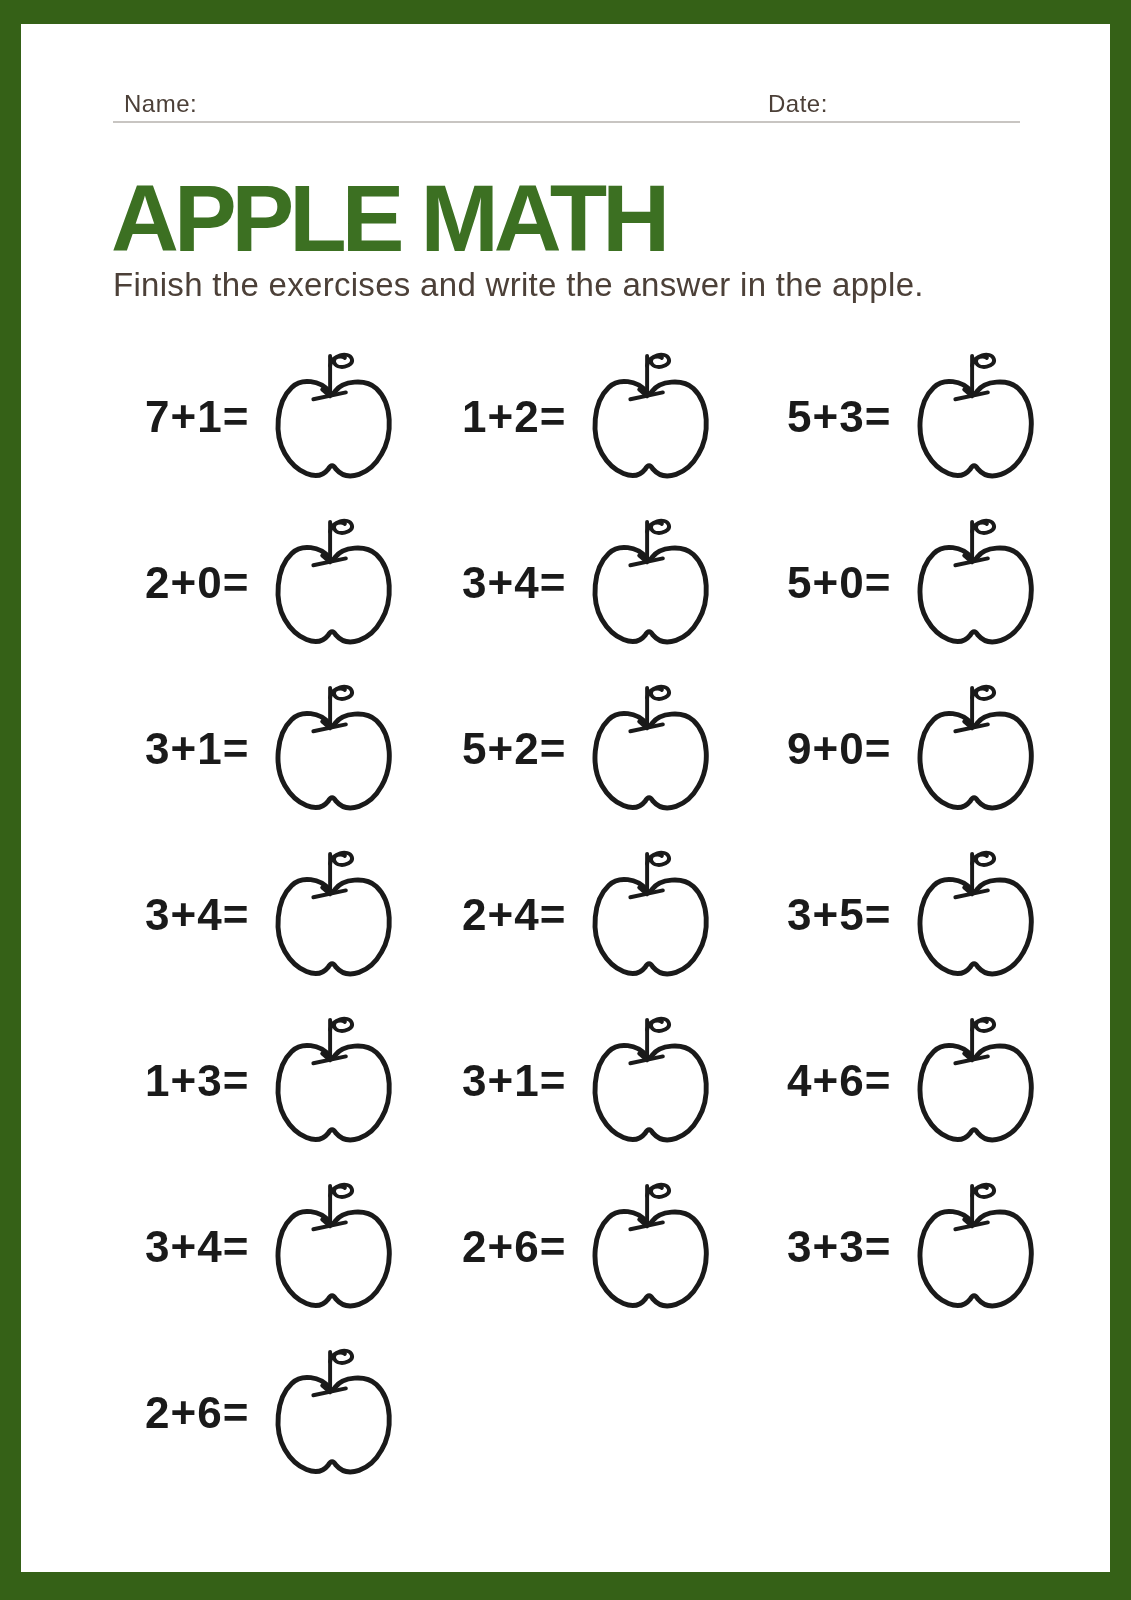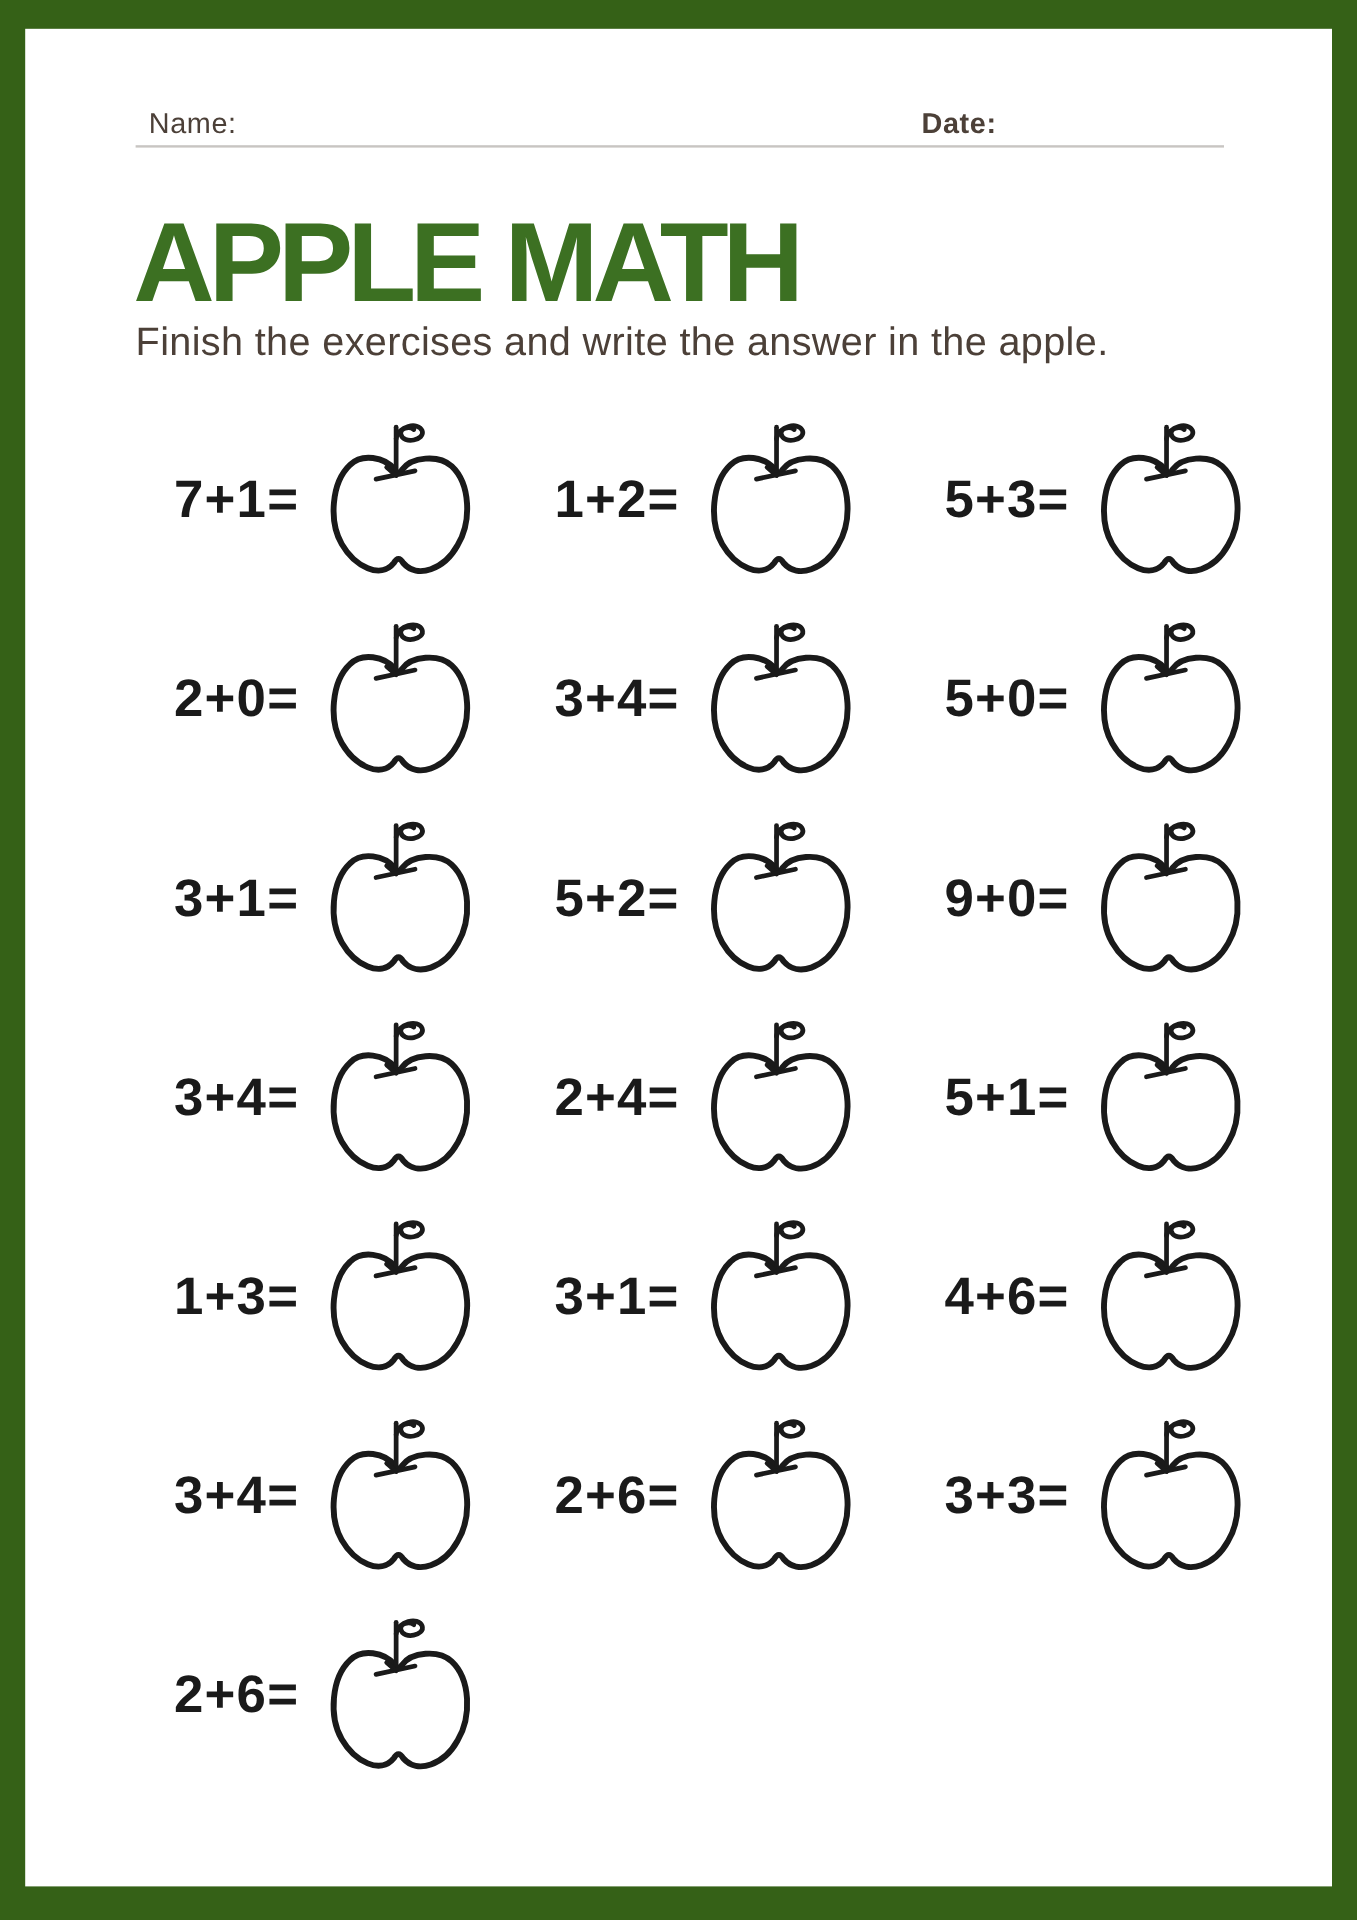--- a/index.html
+++ b/index.html
@@ -15,21 +15,21 @@
     left: 21px; top: 24px; right: 21px; bottom: 28px;
     background: var(--page_white, #ffffff);
   }
   .field-label {
     position: absolute;
     font-size: 24px;
     color: var(--text_brown, #4c4038);
     letter-spacing: 0.5px;
   }
   .field-name { left: 103px; top: 66px; }
-  .field-date { left: 747px; top: 66px; font-weight: bold; }
+  .field-date { left: 747px; top: 66px; }
   .header-line {
     position: absolute;
     left: 92px; top: 97px;
     width: 907px; height: 2px;
     background: var(--line_gray, #c8c5c2);
   }
   .title {
     position: absolute;
     left: 90px; top: 148px;
     font-size: 94px;
@@ -301,21 +301,21 @@
         C 94 31, 71 33, 63 44
         Q 60 49, 57 44 Z"></path>
       <path class="thin" d="M 58 48 L 58 8"></path>
       <path class="thin" d="M 58 18 C 59 7, 77 3, 80 11 C 83 19, 64 23, 62 14 C 61 9, 69 7, 73 10"></path>
       <path class="thin" d="M 50 42 L 58 49"></path>
       <path class="thin" d="M 41 52 L 74 45"></path>
     </svg>
   </div>
 
   <div class="cell">
-    <span class="eq">5+1=</span>
+    <span class="eq">3+5=</span>
     <svg class="apple" viewBox="0 0 130 140" xmlns="http://www.w3.org/2000/svg" aria-hidden="true">
       <path class="body" d="M 57 44
         C 48 33, 29 30, 19 40
         C 3 55, 1 88, 12 107
         C 23 126, 45 137, 56 123
         Q 60 116, 64 123
         C 76 137, 99 128, 110 108
         C 122 88, 121 56, 105 41
         C 94 31, 71 33, 63 44
         Q 60 49, 57 44 Z"></path>

